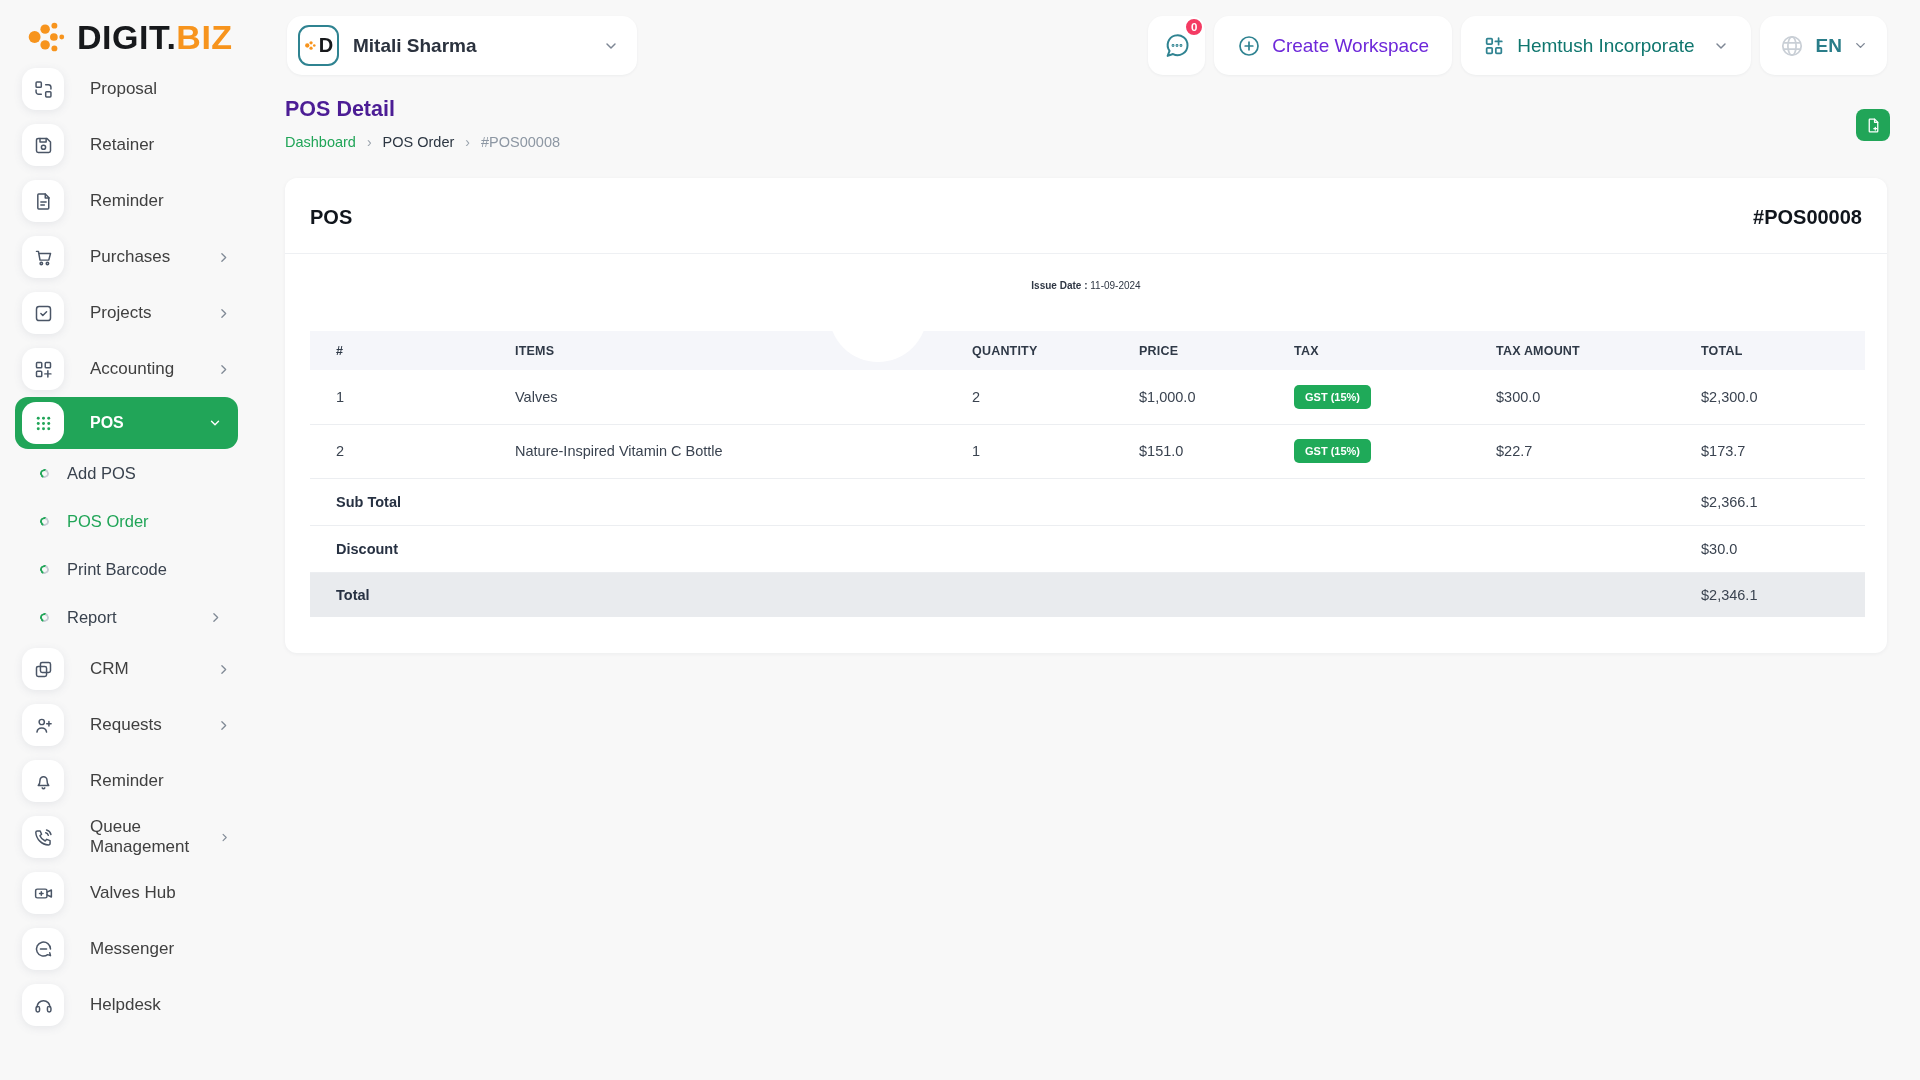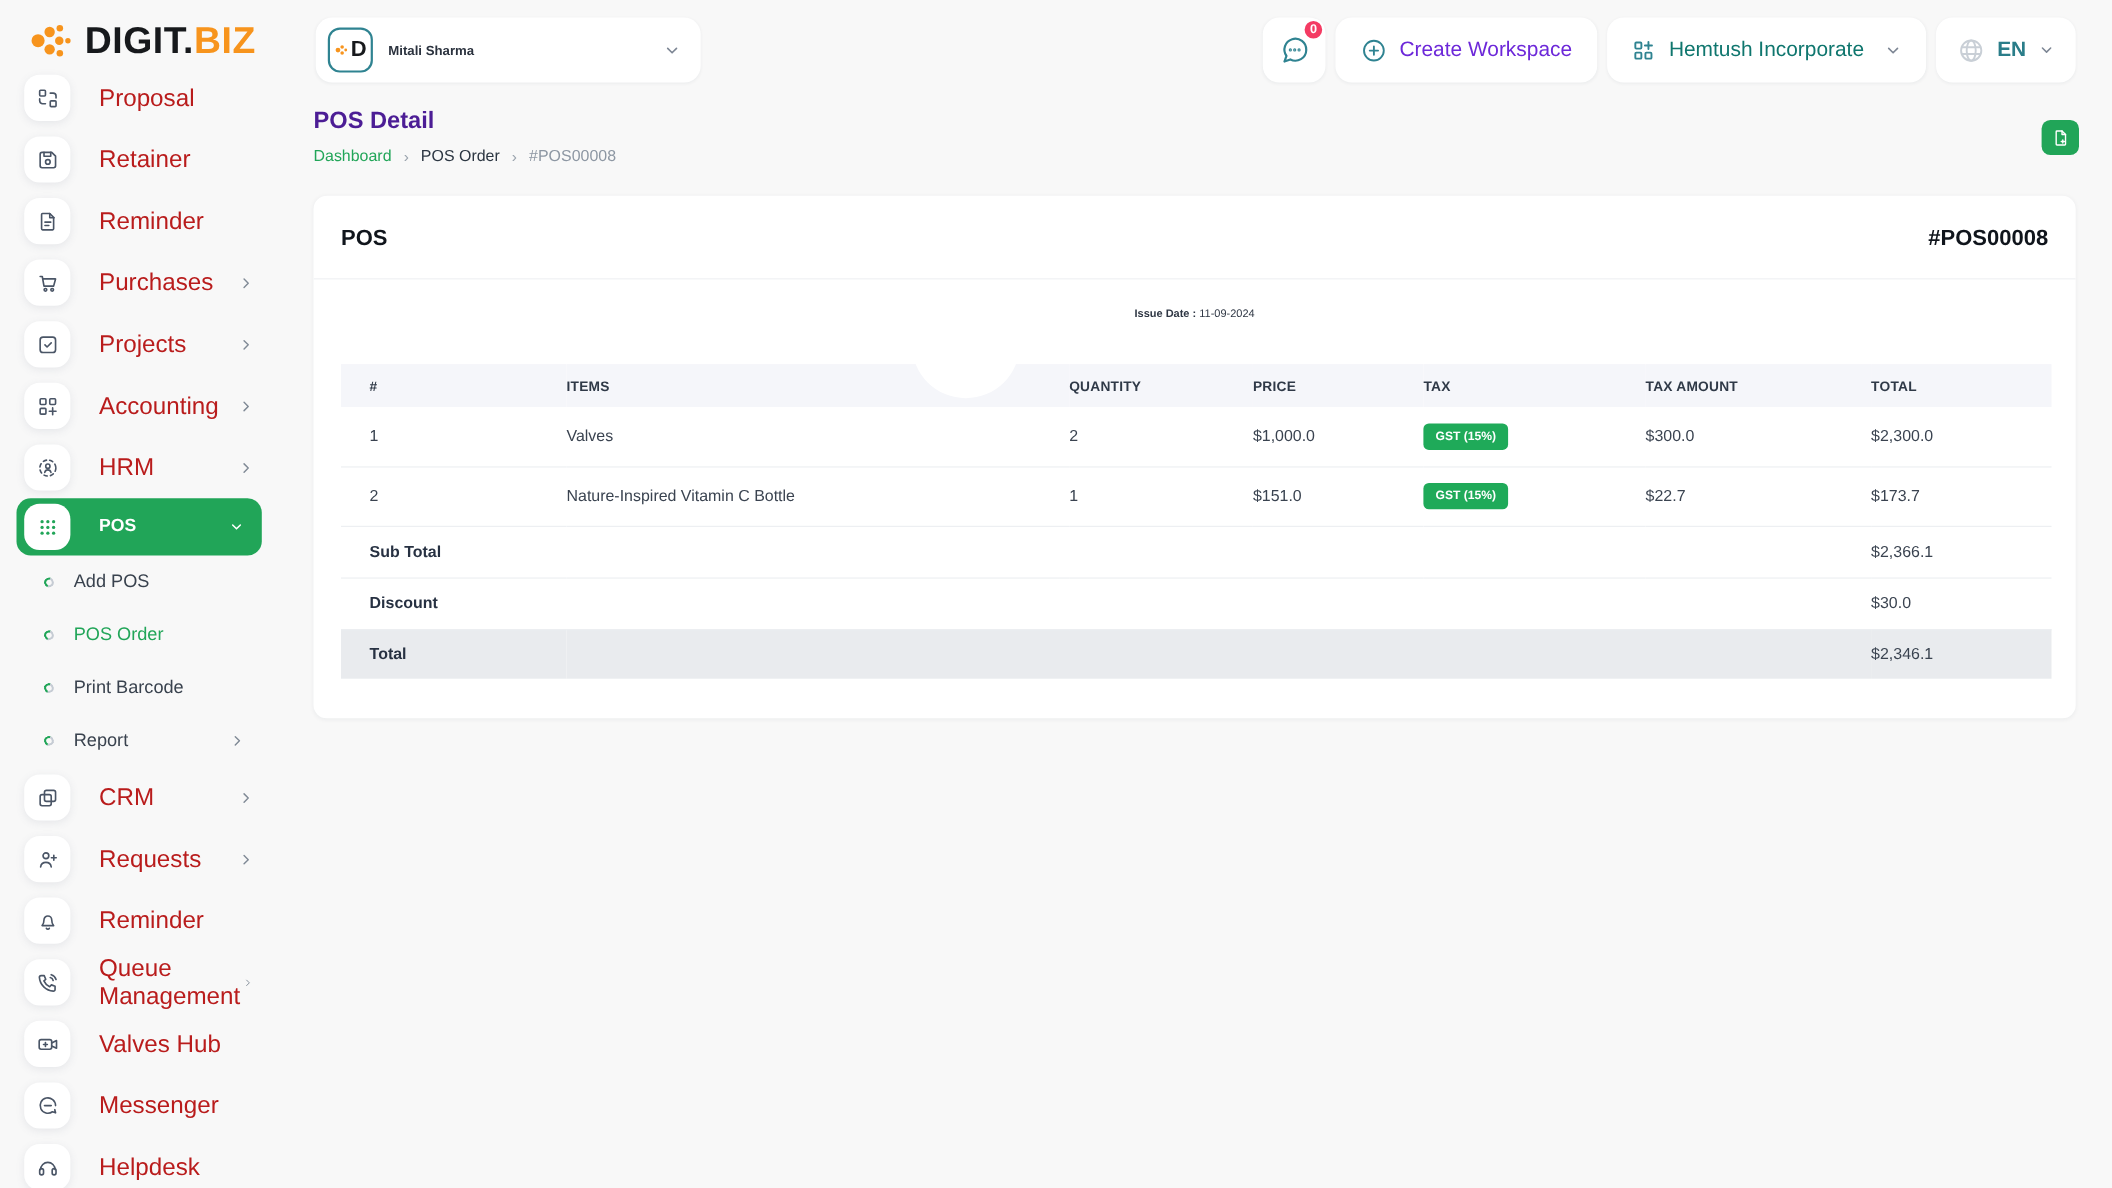--- a/index.html
+++ b/index.html
@@ -15,41 +15,41 @@
   .logo { position:absolute; left:24px; top:16px; display:flex; align-items:center; gap:9px; }
   .logo-text { font-size:34px; font-weight:800; letter-spacing:.5px; color:#17191c; }
   .logo-text .accent { color:#f7941d; }
 
   .pill { background:#fff; border-radius:15px; box-shadow:0 1px 3px rgba(20,30,50,.05); display:flex; align-items:center; }
 
   .ws { position:absolute; left:287px; top:16px; width:350px; height:59px; padding:0 18px 0 11px; gap:14px; cursor:pointer; }
   .dbox { width:41px; height:41px; border:2px solid #2f8391; border-radius:11px; background:#fff;
           display:flex; align-items:center; justify-content:center; gap:2px; }
   .dletter { font-size:20px; font-weight:800; color:#17191c; }
-  .ws-name { font-size:12px; font-weight:600; color:#2b323e; }
+  .ws-name { font-size:19px; font-weight:600; color:#2b323e; }
   .ws .chev { margin-left:auto; }
 
   .top-right { position:absolute; right:33px; top:16px; display:flex; gap:9px; height:59px; }
   .top-right .pill { height:59px; }
   .chat { width:57px; justify-content:center; position:relative; }
   .badge { position:absolute; top:1px; right:1px; min-width:20px; height:20px; border-radius:10px;
            background:#f43b63; color:#fff; font-size:11.5px; font-weight:700;
            display:flex; align-items:center; justify-content:center; border:2px solid #fff; }
   .cw { padding:0 23px; gap:11px; font-size:19px; color:#6d28d9; }
   .company { padding:0 22px; gap:12px; font-size:19px; color:#0f766e; }
   .company .chev { margin-left:6px; }
   .lang { padding:0 19px; gap:11px; }
   .lang-code { font-size:19px; font-weight:700; color:#2a7d89; }
 
   
   .sidebar { position:absolute; left:0; top:61px; width:248px; bottom:0; overflow:hidden; }
   .side-item { height:56px; display:flex; align-items:center; padding:0 18px 0 22px; cursor:pointer; }
   .ib { width:42px; height:42px; border-radius:14px; background:#fff; color:#4a5566; flex:none;
         box-shadow:0 2px 8px rgba(99,110,130,.12); display:flex; align-items:center; justify-content:center; }
-  .side-item .lbl { margin-left:26px; font-size:22px; color:#b91c1c; }
+  .side-item .lbl { margin-left:26px; font-size:17px; color:#404040; }
   .side-item .chev { margin-left:auto; }
   .side-item.active { background:#21a558; border-radius:13px; margin:0 10px 0 15px; height:52px; padding:0 16px 0 7px; }
   .side-item.active .lbl { color:#fff; font-weight:700; font-size:16px; }
   .side-item.active .ib { box-shadow:none; }
 
   .sub-item { height:48px; display:flex; align-items:center; padding:0 26px 0 40px; cursor:pointer; }
   .bullet { width:9px; height:9px; border-radius:50%; border:2.5px solid #c6ccd4;
             border-top-color:#21a558; border-left-color:#21a558; transform:rotate(-25deg); flex:none; }
   .sub-item .sub-lbl { margin-left:18px; font-size:16.5px; color:#39424e; }
   .sub-item.active .sub-lbl { color:#21a558; }
@@ -240,33 +240,20 @@
           <rect x="4" y="14" width="6" height="6" rx="1"></rect>
           <path d="M17 13.5v7M13.5 17h7"></path>
         </svg>
     </span>
     <span class="lbl">Accounting</span>
     <svg class="chev" width="13" height="13" viewBox="0 0 24 24" fill="none" stroke="#808a96" stroke-width="2.4" stroke-linecap="round" stroke-linejoin="round">
         <path d="M9 5l7 7-7 7"></path>
       </svg>
   </div>
 
-  <div class="side-item">
-    <span class="ib">
-      <svg width="21" height="21" viewBox="0 0 24 24" fill="none" stroke="currentColor" stroke-width="1.7" stroke-linecap="round" stroke-linejoin="round">
-          <circle cx="12" cy="10" r="2.2"></circle>
-          <path d="M8.8 16.5c.4-1.7 1.7-2.6 3.2-2.6s2.8.9 3.2 2.6"></path>
-          <circle cx="12" cy="12" r="8.3" stroke-dasharray="3.4 3.4"></circle>
-        </svg>
-    </span>
-    <span class="lbl">HRM</span>
-    <svg class="chev" width="13" height="13" viewBox="0 0 24 24" fill="none" stroke="#808a96" stroke-width="2.4" stroke-linecap="round" stroke-linejoin="round">
-        <path d="M9 5l7 7-7 7"></path>
-      </svg>
-  </div>
 
   <div class="side-item active">
     <span class="ib">
       <svg width="21" height="21" viewBox="0 0 24 24" fill="#21a558">
           <circle cx="6" cy="6" r="1.7"></circle>
           <circle cx="12" cy="6" r="1.7"></circle>
           <circle cx="18" cy="6" r="1.7"></circle>
           <circle cx="6" cy="12" r="1.7"></circle>
           <circle cx="12" cy="12" r="1.7"></circle>
           <circle cx="18" cy="12" r="1.7"></circle>

